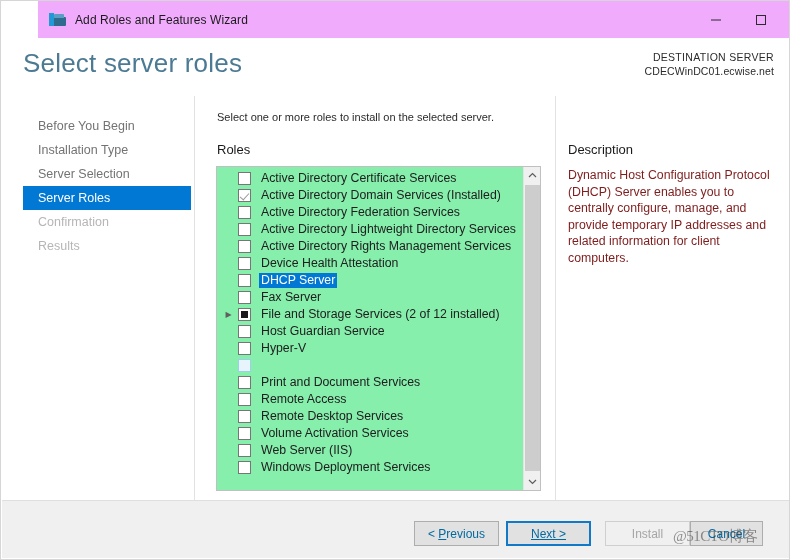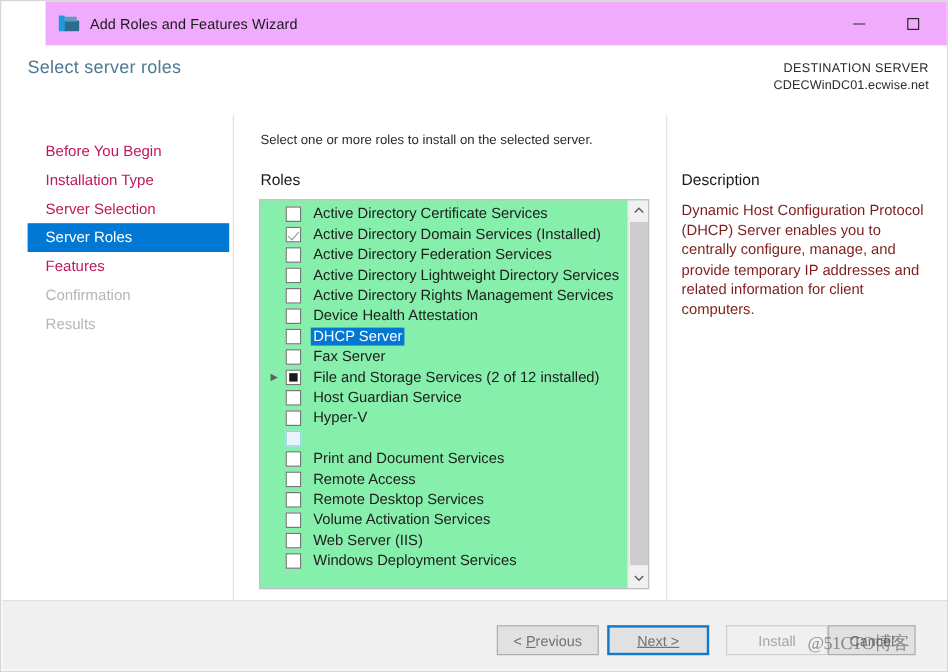--- a/index.html
+++ b/index.html
@@ -65,21 +65,21 @@
   .win-btn svg { display: block; }
 
   
   .header {
     position: absolute; left: 1px; top: 37px;
     width: 788px; height: 58px;
     background: #ffffff;
   }
   .page-title {
     position: absolute; left: 21px; top: 10px;
-    font-size: 15px;
+    font-size: 26px;
     color: #4c7a93;
     font-weight: normal;
     letter-spacing: 0.2px;
   }
   .dest-block {
     position: absolute; right: 16px; top: 12px;
     text-align: right;
     line-height: 14px;
   }
   .dest-label {
@@ -97,21 +97,21 @@
     width: 193px; height: 405px;
     background: #ffffff;
     border-right: 1px solid #e2e2e2;
   }
   .nav-item {
     position: relative;
     height: 24px;
     display: flex; align-items: center;
     padding-left: 36px;
     font-size: 12.5px;
-    color: #be185d;
+    color: #737373;
   }
   .nav-item.first { margin-top: 18px; }
   .nav-item.selected {
     background: #0078d4;
     color: #ffffff;
     margin-left: 21px;
     padding-left: 15px;
     width: 168px;
   }
   .nav-item.disabled { color: #b6b6b6; }
@@ -237,21 +237,21 @@
     width: 788px; height: 58px;
     background: #f0f0f0;
     border-top: 1px solid #dfdfdf;
   }
   .btn {
     position: absolute;
     height: 25px;
     background: #e1e1e1;
     border: 1px solid #adadad;
     font-size: 12px;
-    color: #737373;
+    color: #0369a1;
     display: flex; align-items: center; justify-content: center;
     font-family: "Liberation Sans", sans-serif;
   }
   .btn .uline { text-decoration: underline; }
   .btn.focused {
     background: #e1e1e1;
     border: 2px solid #1278c8;
   }
   .btn.disabled {
     background: #f0f0f0;
@@ -318,23 +318,20 @@
         <span>Before You Begin</span>
       </div>
       <div class="nav-item">
         <span>Installation Type</span>
       </div>
       <div class="nav-item">
         <span>Server Selection</span>
       </div>
       <div class="nav-item selected">
         <span>Server Roles</span>
-      </div>
-      <div class="nav-item">
-        <span>Features</span>
       </div>
       <div class="nav-item disabled">
         <span>Confirmation</span>
       </div>
       <div class="nav-item disabled">
         <span>Results</span>
       </div>
     </div>
 
   <div class="center">

